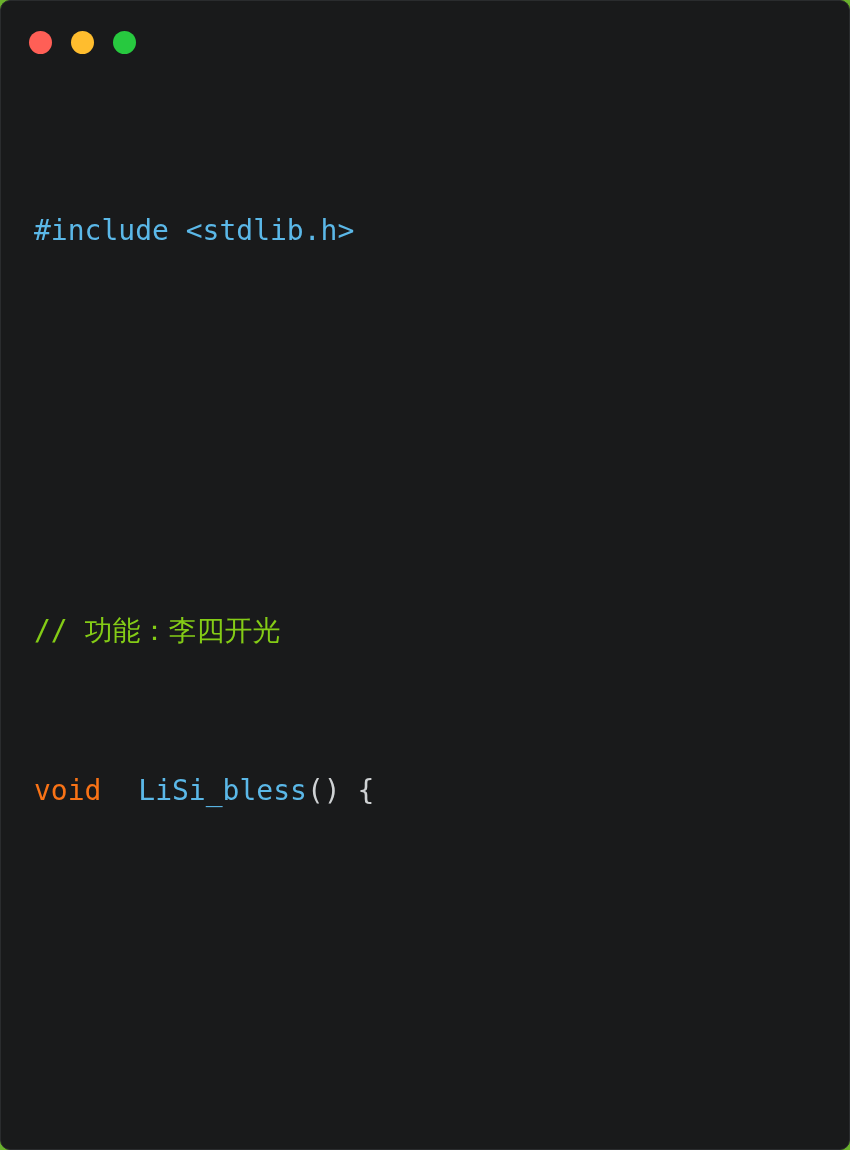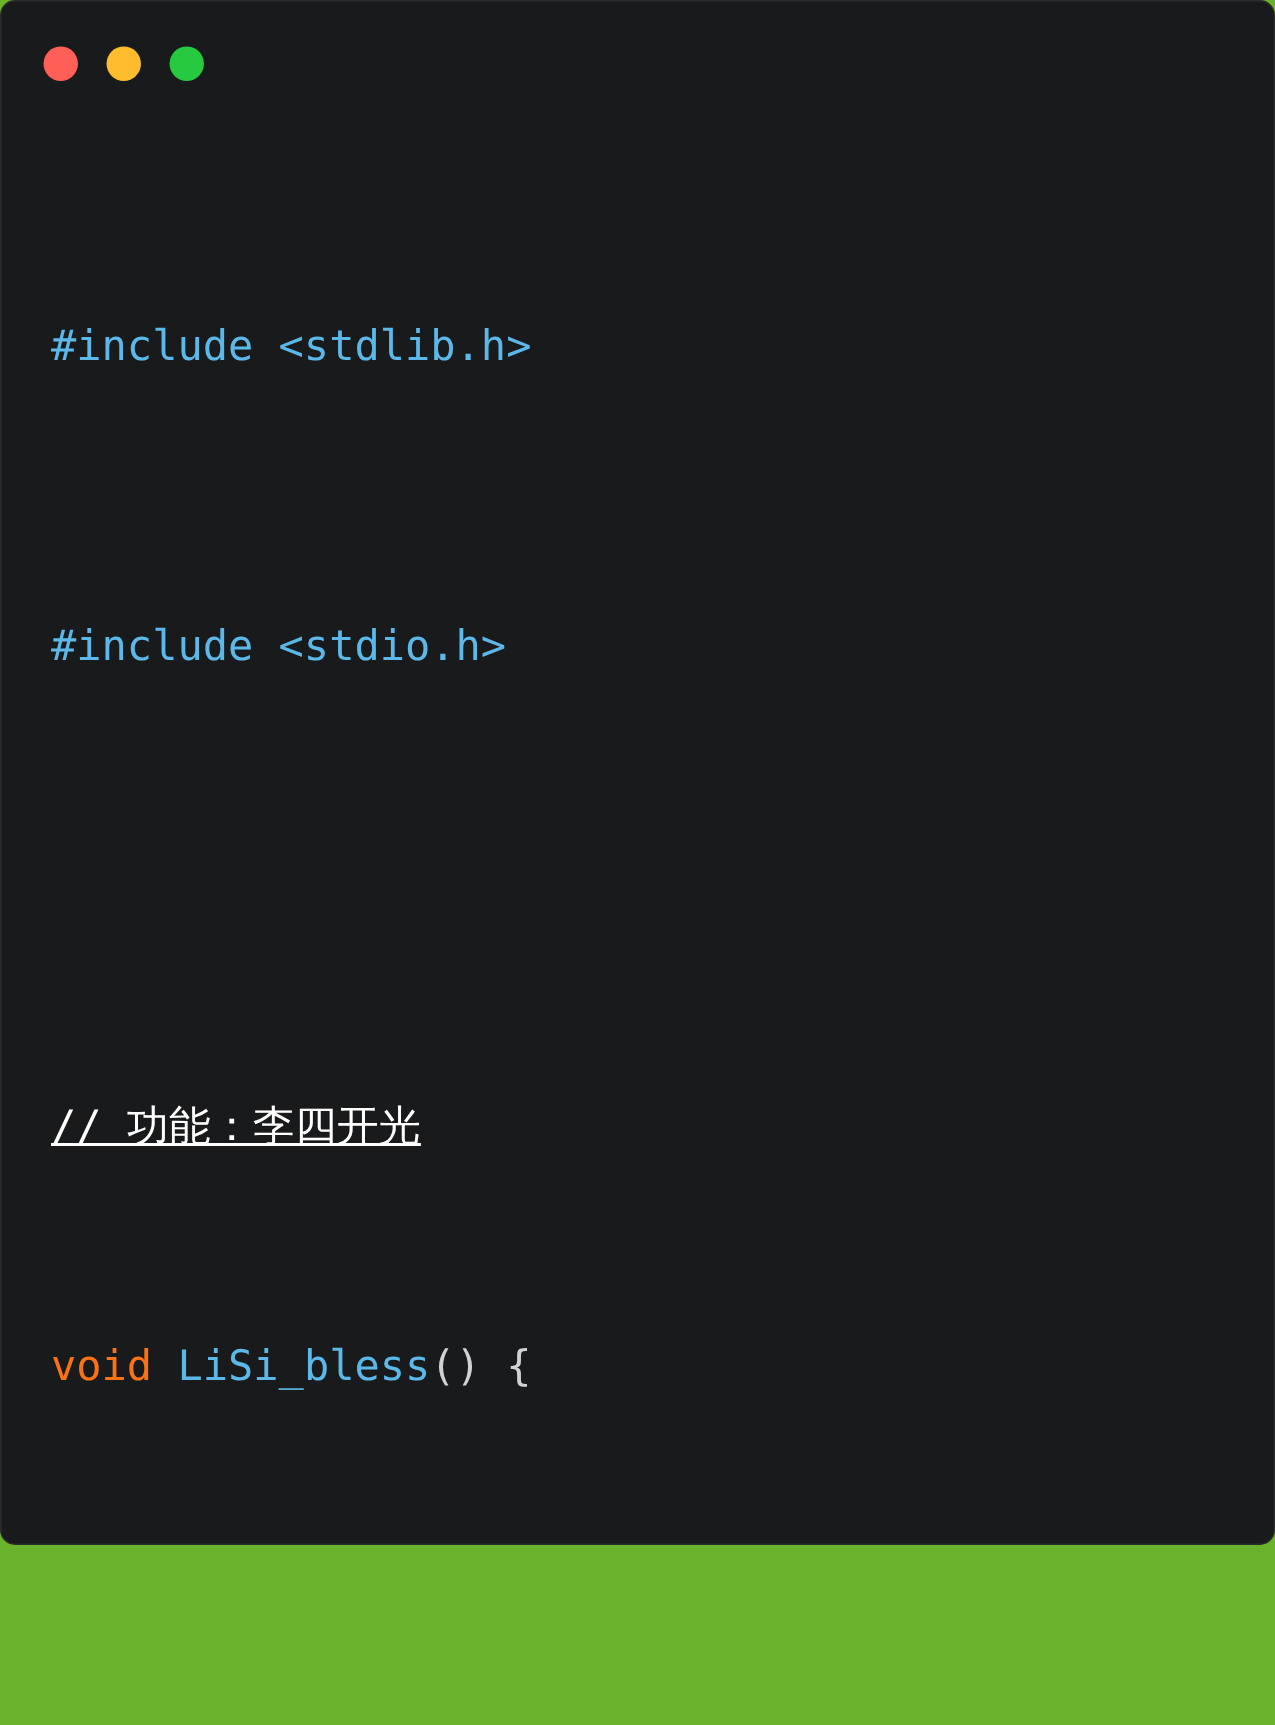--- a/index.html
+++ b/index.html
@@ -10,21 +10,21 @@
     height: 1150px;
     overflow: hidden;
     background: #6ab12c;
     font-family: "DejaVu Sans Mono", monospace;
   }
 
   #carbon-window {
     position: absolute;
     left: 0; top: 0;
     width: 850px;
-    height: 1030px;
+    height: 1150px;
     background: #191a1b;
     border-radius: 10px;
     border: 1px solid #2a2c2e;
     padding: 0;
     overflow: hidden;
   }
 
   #titlebar {
     height: 76px;
     padding: 30px 0 0 28px;
@@ -46,42 +46,41 @@
     font-size: 28px;
     line-height: 40px;
     white-space: pre;
     letter-spacing: 0px;
   }
   .line { height: 40px; white-space: pre; }
   .line.blank { height: 40px; }
 
   
   .tk-pre   { color: #5bb8e8; }  
-  .tk-cmt   { color: #ffffff; text-decoration: underline; }  
+  .tk-cmt   { color: #84cc16; }  
   .tk-kw    { color: #f97316; }  
-  .tk-fn    { color: #5bb8e8; }  
+  .tk-fn    { color: #5bb8e8; margin-left: 20px; }  
   .tk-punc  { color: #cfd2d4; }
 </style>
 </head>
 <body>
 
 <div id="carbon-window">
 
   <div id="titlebar">
     <span class="dot" style="background:#ff5f56"></span>
     <span class="dot" style="background:#ffbd2e"></span>
     <span class="dot" style="background:#27c93f"></span>
   </div>
 
   <div id="code">
 
     <div class="line"><span class="tk-pre">#include</span><span class="tk-pre"> &lt;stdlib.h&gt;</span></div>
 
 
-    <div class="line"><span class="tk-pre">#include</span><span class="tk-pre"> &lt;stdio.h&gt;</span></div>
 
     <div class="line blank"></div>
 
     <div class="line"><span class="tk-cmt">// 功能：李四开光</span></div>
 
     <div class="line"><span class="tk-kw">void</span><span class="tk-punc"> </span><span class="tk-fn">LiSi_bless</span><span class="tk-punc">() {</span></div>
 
     
 
     

